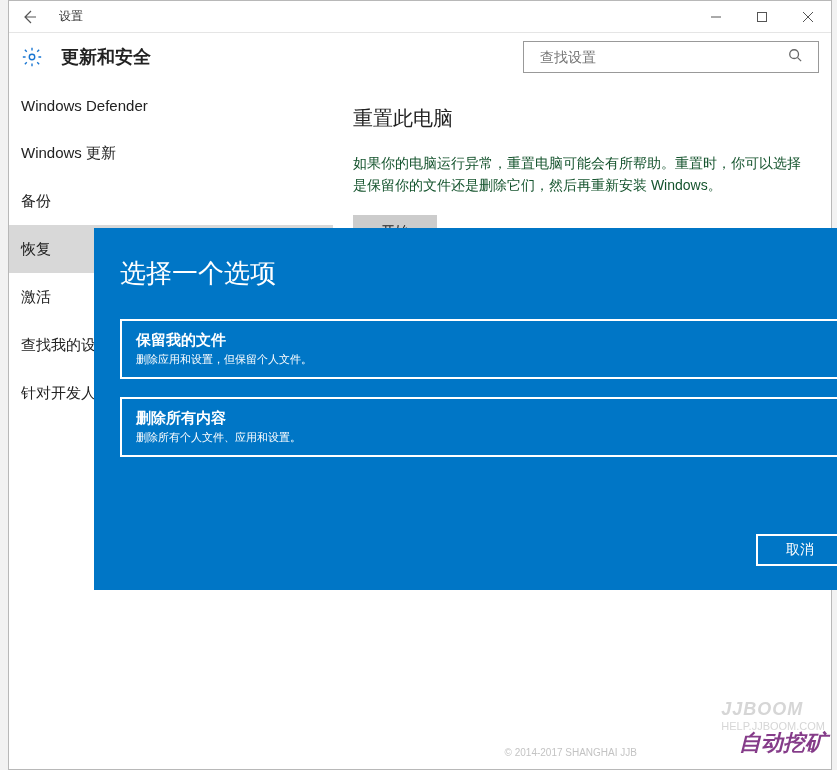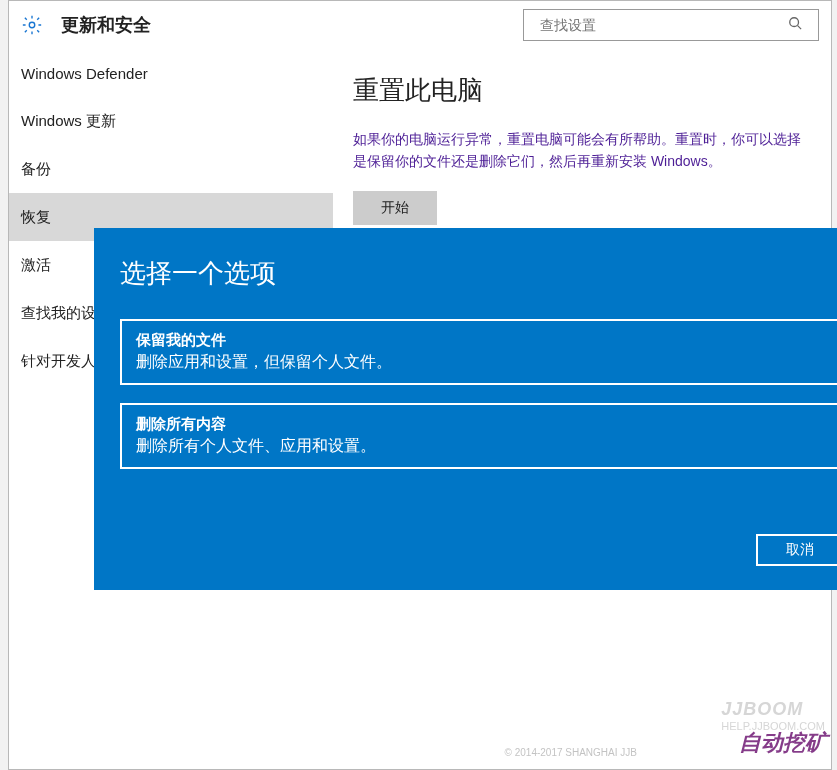--- a/index.html
+++ b/index.html
@@ -144,28 +144,28 @@
       cursor: pointer;
     }
     .sidebar-item.active {
       background: #d8d8d8;
     }
     .main {
       flex: 1;
       padding: 24px 20px;
     }
     .main-title {
-      font-size: 26px;
+      font-size: 20px;
       font-weight: 400;
       color: #222;
       margin-bottom: 20px;
     }
     .main-desc {
       font-size: 14px;
-      color: #4c1d95;
+      color: #14532d;
       line-height: 1.6;
       margin-bottom: 18px;
     }
     .start-button {
       background: #cccccc;
       border: none;
       padding: 8px 28px;
       font-size: 14px;
       color: #222;
       cursor: pointer;
@@ -201,21 +201,21 @@
       padding: 10px 14px;
       margin-bottom: 18px;
       cursor: pointer;
     }
     .option-title {
       font-size: 15px;
       font-weight: 700;
       margin-bottom: 2px;
     }
     .option-desc {
-      font-size: 16px;
+      font-size: 11px;
       font-weight: 400;
     }
     .cancel-button {
       position: absolute;
       right: 26px;
       bottom: 24px;
       width: 88px;
       height: 32px;
       background: #0076c6;
       border: 2px solid #ffffff;
@@ -270,20 +270,45 @@
       color: #888;
       overflow: hidden;
     }
   </style>
 </head>
 <body>
 
 <div class="edge-artifacts"></div>
 
 <div class="window">
+  <div class="titlebar">
+    <div class="back-button">
+      <svg viewBox="0 0 16 16">
+          <path d="M10 2 L4 8 L10 14 M4 8 L15 8"></path>
+        </svg>
+    </div>
+    <div class="window-title">设置</div>
+    <div class="window-controls">
+      <div class="window-control">
+        <svg viewBox="0 0 10 10">
+            <path d="M0 5 L10 5"></path>
+          </svg>
+      </div>
+      <div class="window-control">
+        <svg viewBox="0 0 10 10">
+            <rect x="0.5" y="0.5" width="9" height="9"></rect>
+          </svg>
+      </div>
+      <div class="window-control">
+        <svg viewBox="0 0 10 10">
+            <path d="M0 0 L10 10 M10 0 L0 10"></path>
+          </svg>
+      </div>
+    </div>
+  </div>
 
   <div class="header">
     <span class="gear-icon">
       <svg viewBox="0 0 24 24">
           <circle cx="12" cy="12" r="3"></circle>
           <path d="M12 2v3M12 19v3M4.2 4.2l2.1 2.1M17.7 17.7l2.1 2.1M2 12h3M19 12h3M4.2 19.8l2.1-2.1M17.7 6.3l2.1-2.1"></path>
         </svg>
     </span>
     <div class="header-title">更新和安全</div>
     <div class="search-box">

